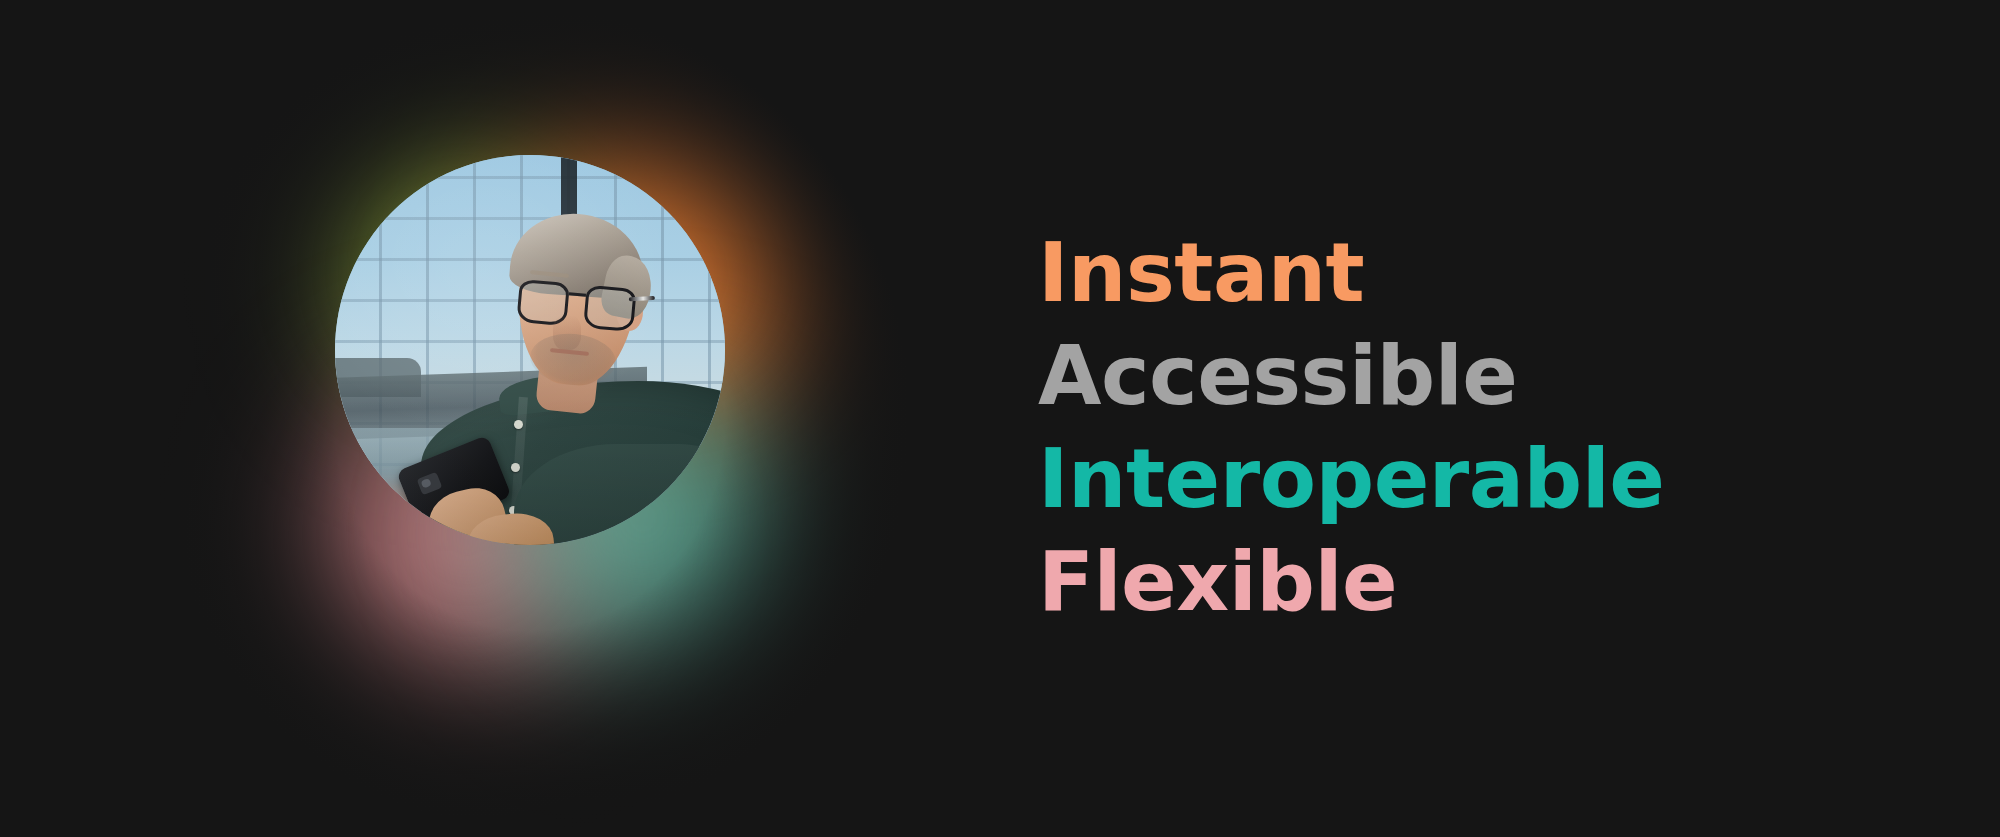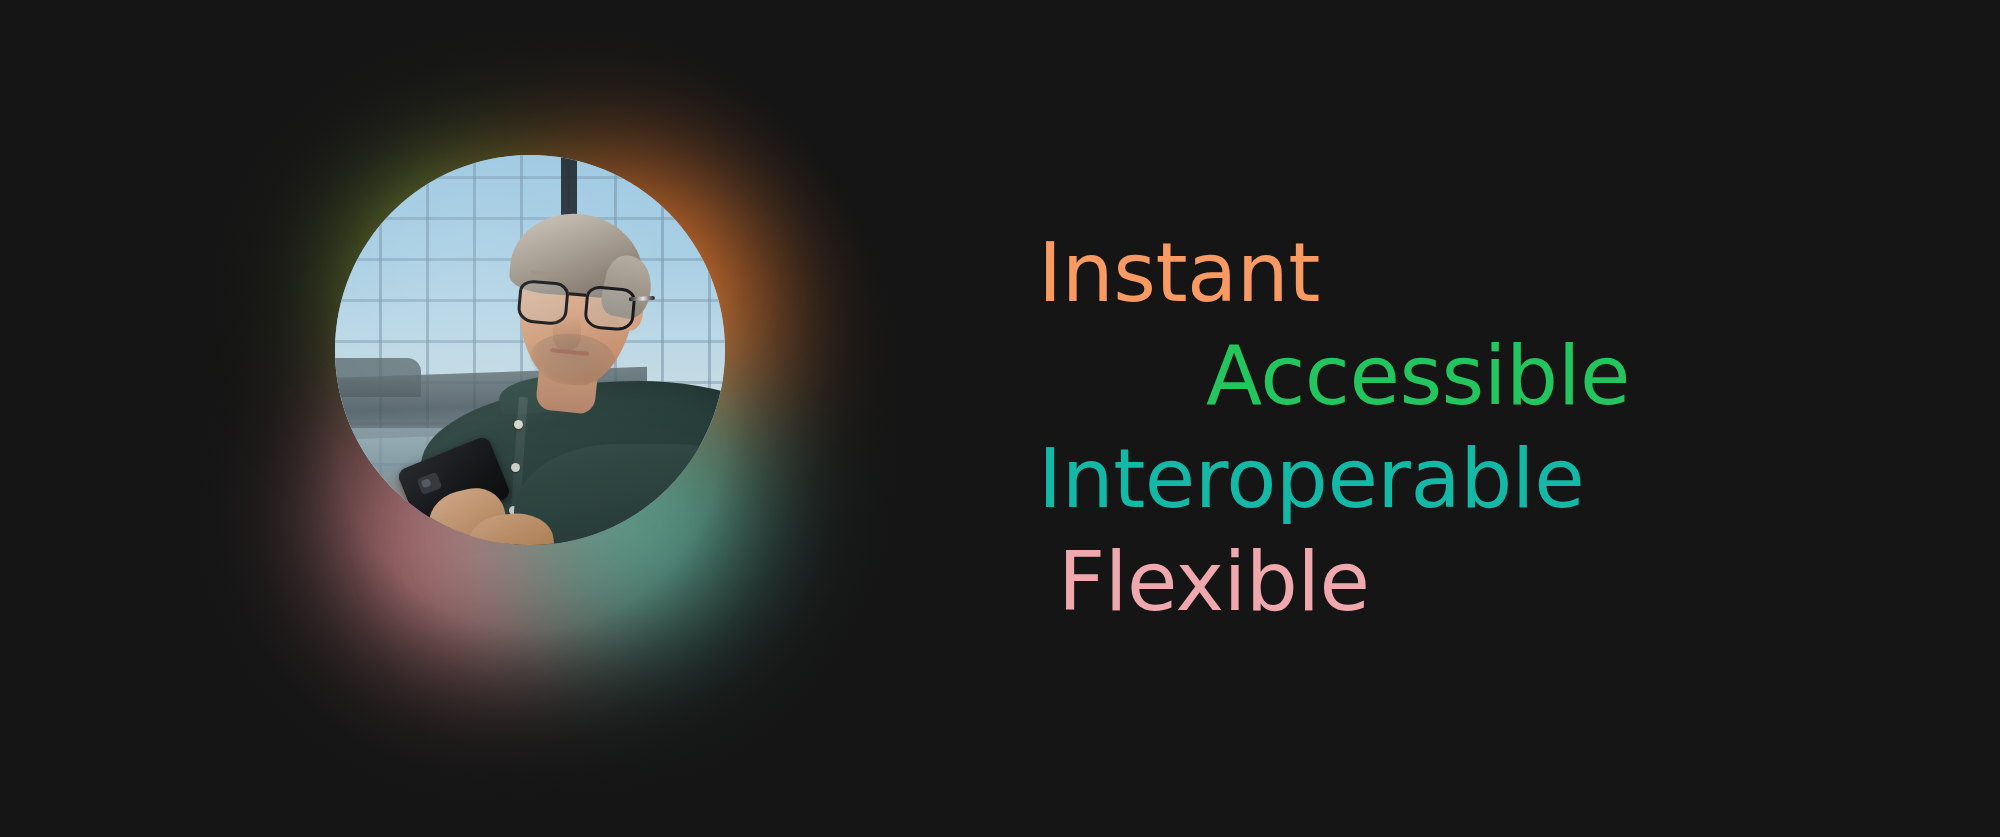--- a/index.html
+++ b/index.html
@@ -357,21 +357,21 @@
   .word-list {
     position:absolute;
     left:1038px;
     top:221px;
     width:760px;
   }
   .word {
     display:block;
     font-size:82px;
     line-height:103px;
-    font-weight:400;
+    font-weight:700;
     letter-spacing:-0.5px;
     white-space:nowrap;
     font-family:"DejaVu Sans", sans-serif;
   }
 </style>
 </head>
 <body style="background: rgb(21, 21, 21);">
 
 <div class="hero">
 
@@ -433,18 +433,18 @@
           <div class="hand-r"></div>
         </div>
 
         <div class="photo-grade"></div>
       </div>
     </div>
   </div>
 
   <div class="word-list">
     <span class="word" style="color: rgb(248, 154, 98);">Instant</span>
-    <span class="word" style="color: #22c55e; text-align: center;">Accessible</span>
+    <span class="word" style="color: #a3a3a3;">Accessible</span>
     <span class="word" style="color: #14b8a6;">Interoperable</span>
-    <span class="word" style="color: rgb(239, 168, 173); margin-left: 20px;">Flexible</span>
+    <span class="word" style="color: rgb(239, 168, 173);">Flexible</span>
   </div>
 
 </div>
 
 </body></html>

